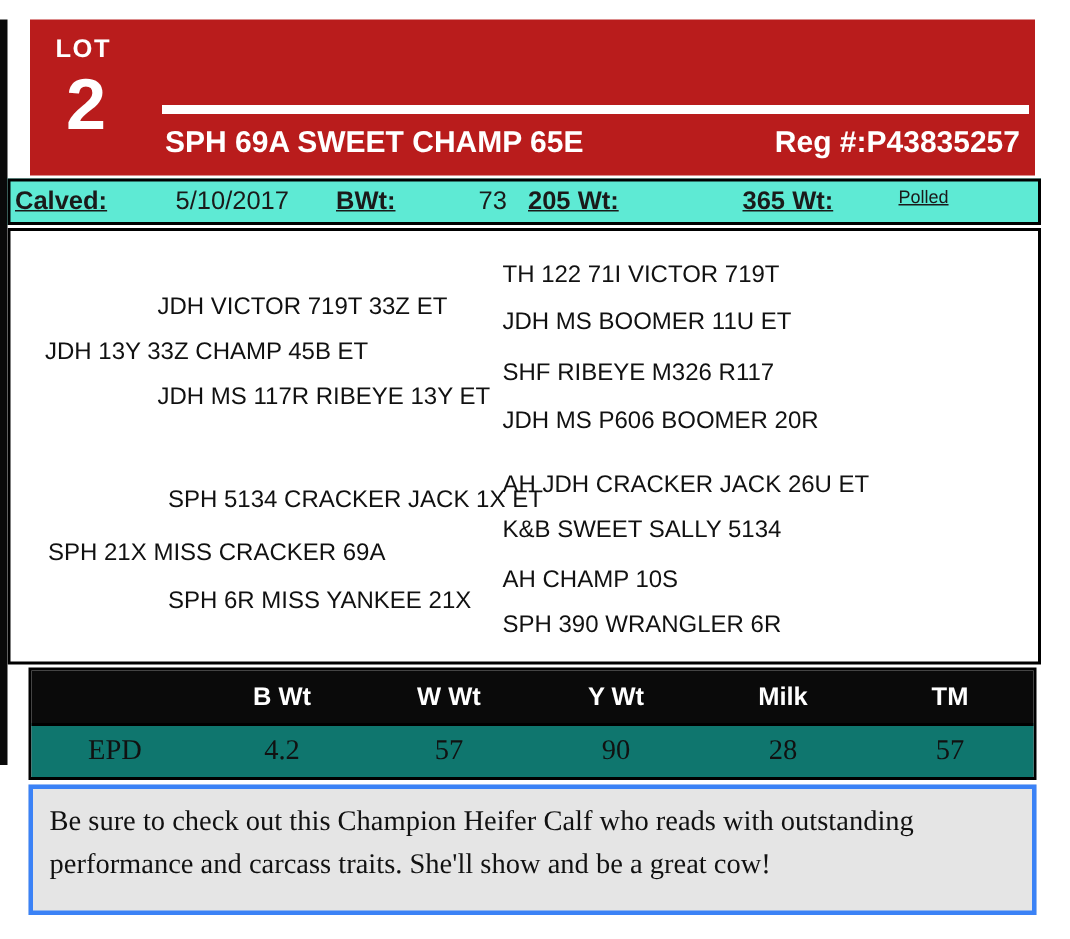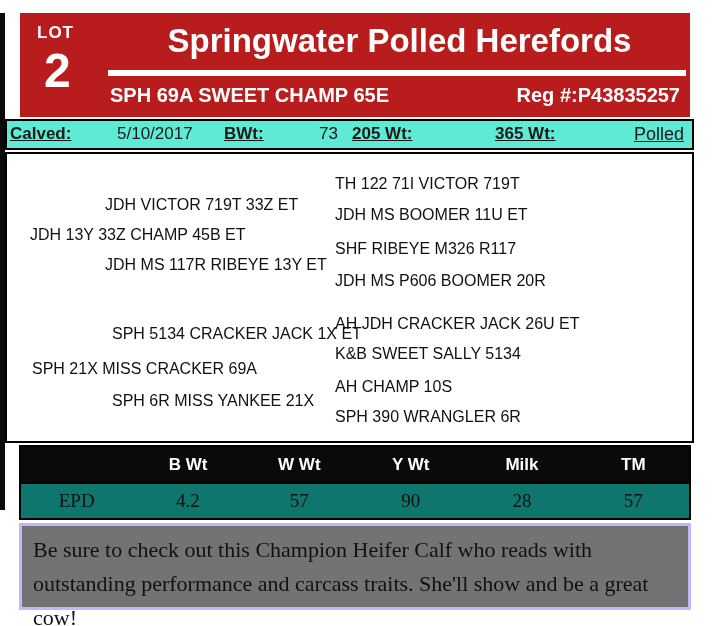--- a/index.html
+++ b/index.html
@@ -61,21 +61,21 @@
     font-size: 17px;
   }
   .info-bar span { position: absolute; top: 3px; white-space: nowrap; }
   .lbl { font-weight: bold; text-decoration: underline; }
   .pos-calved  { left: 3px; }
   .pos-calvedv { left: 110px; }
   .pos-bwt     { left: 217px; }
   .pos-bwtv    { left: 312px; }
   .pos-205     { left: 345px; }
   .pos-365     { left: 488px; }
-  .pos-polled  { left: 627px; font-size: 18px; text-decoration: underline; top: 5px; }
+  .pos-polled  { left: 592px; font-size: 12px; text-decoration: underline; top: 5px; }
   
   .pedigree-box {
     position: absolute;
     left: 5px; top: 152px;
     width: 689px; height: 291px;
     background: #ffffff;
     border: 2px solid #000;
     box-sizing: border-box;
   }
   .ped-name {
@@ -113,41 +113,40 @@
     align-items: center;
     text-align: center;
     border-top: 2px solid #000;
     color: #111;
   }
   
   .comments-box {
     position: absolute;
     left: 19px; top: 523px;
     width: 672px; height: 87px;
-    border: 3px solid #c4b5fd;
-    box-sizing: border-box;
-    background: #737373;
+    border: 3px solid #3b82f6;
+    box-sizing: border-box;
+    background: #e5e5e5;
     font-family: "Liberation Serif", serif;
-    font-size: 22px;
+    font-size: 19px;
     line-height: 1.55;
     padding: 7px 12px 0 11px;
     color: #111;
   }
 </style>
 </head>
 <body>
 
 <div class="page">
 
   <div class="left-strip"></div>
 
   <div class="header-block">
     <div class="lot-label">LOT</div>
     <div class="lot-number">2</div>
-    <div class="ranch-title">Springwater Polled Herefords</div>
     <div class="title-rule"></div>
     <div class="subheader">
       <span>SPH 69A SWEET CHAMP 65E</span>
       <span>Reg #:P43835257</span>
     </div>
   </div>
 
   <div class="info-bar">
     <span class="lbl pos-calved">Calved:</span>
     <span class="pos-calvedv">5/10/2017</span>

